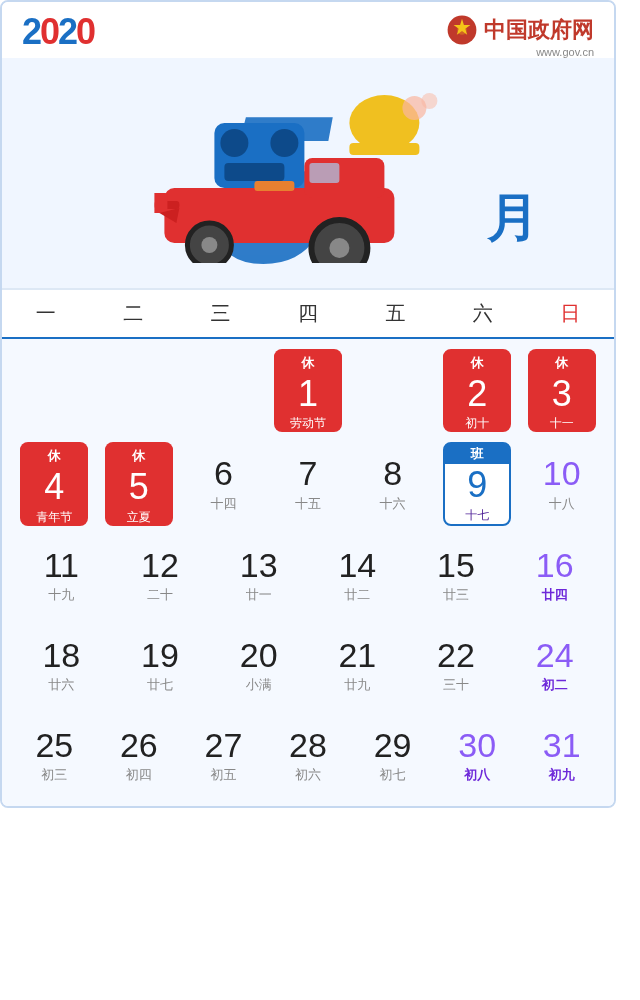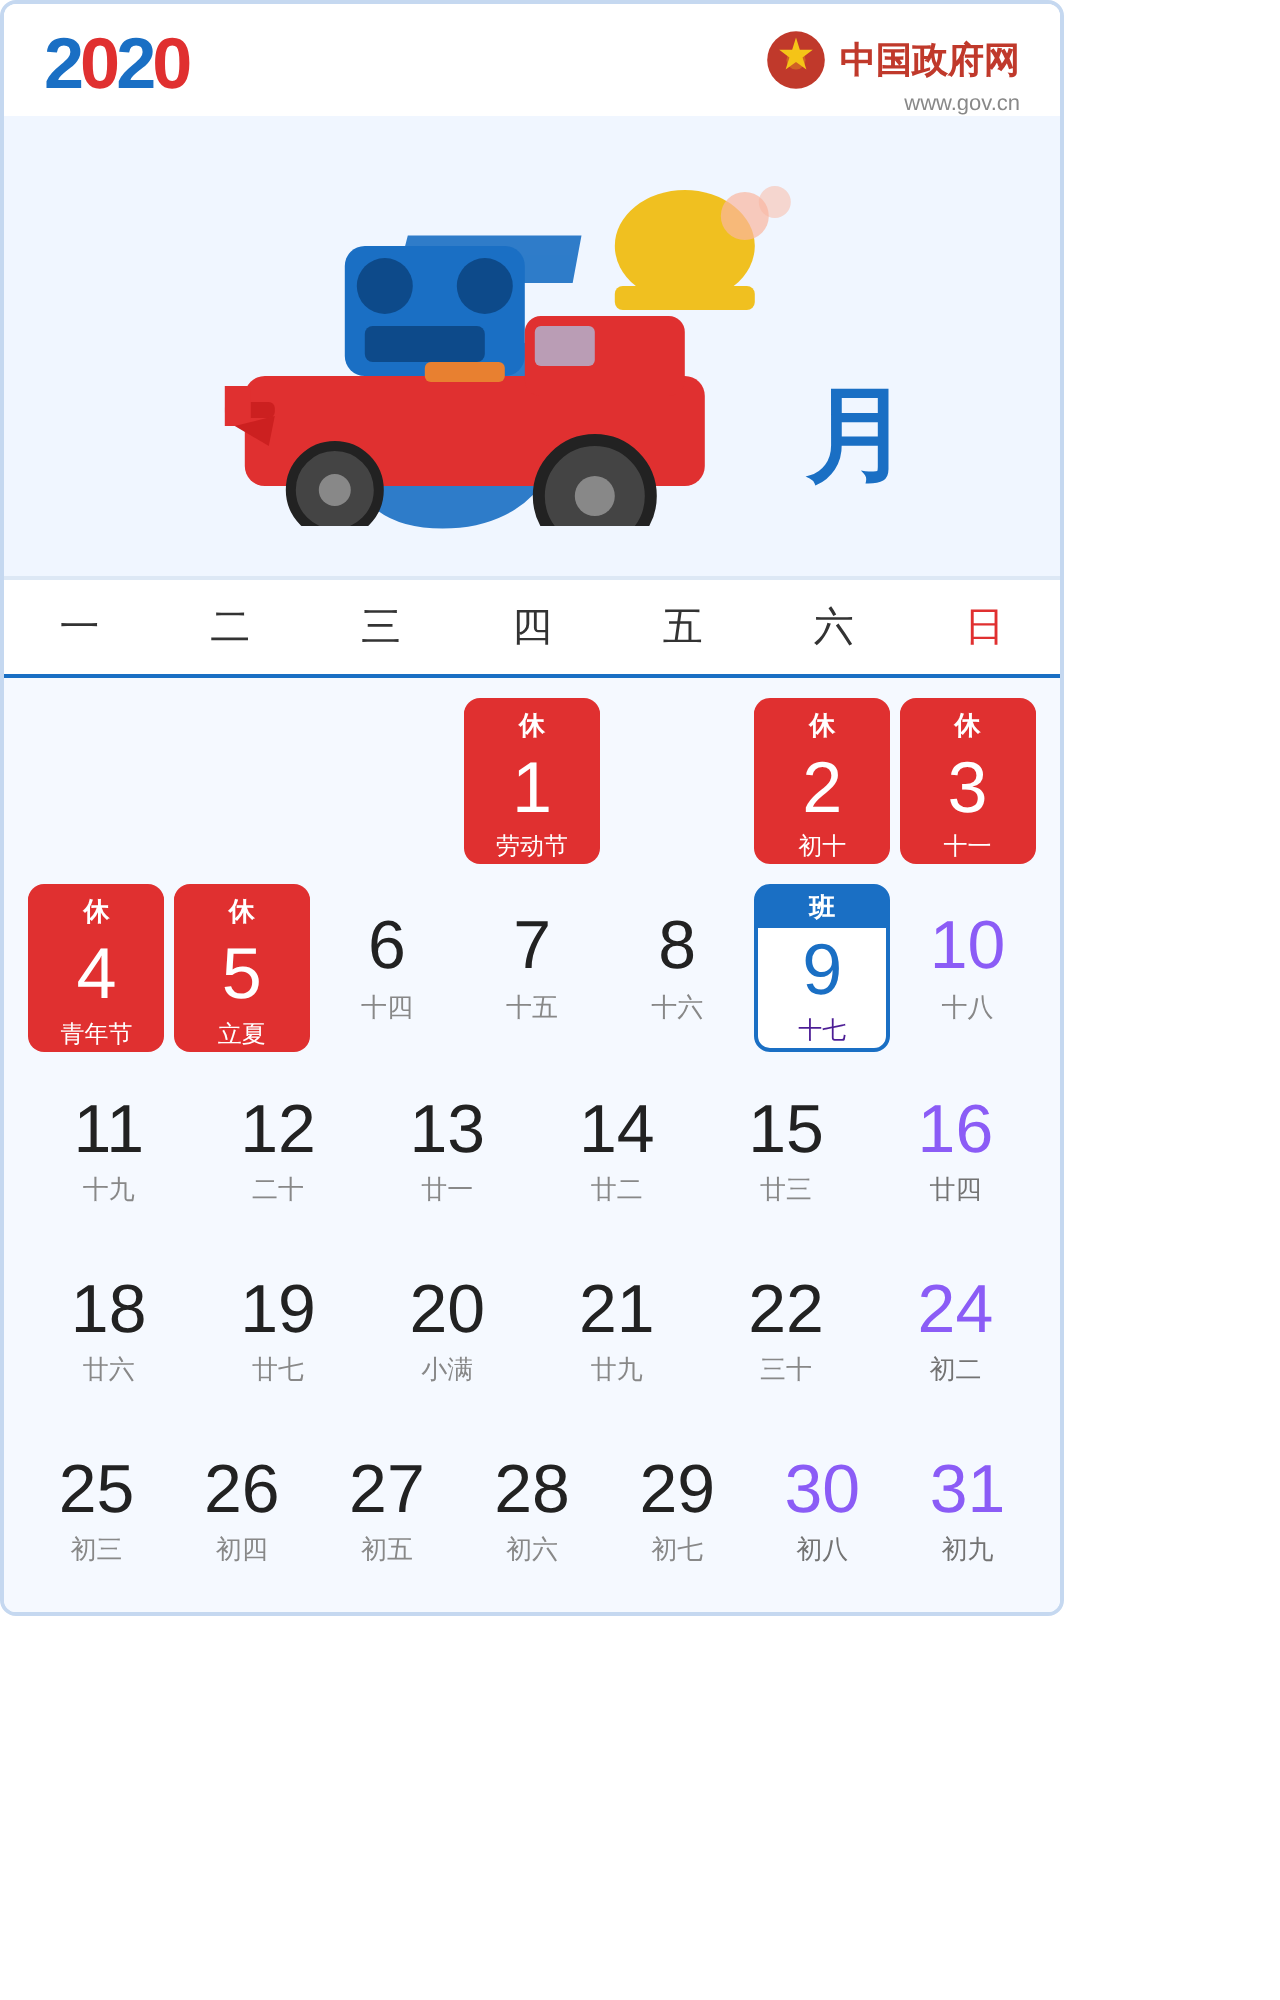--- a/index.html
+++ b/index.html
@@ -36,21 +36,21 @@
       display: flex;
       align-items: center;
       gap: 6px;
     }
     .gov-emblem-icon {
       width: 32px;
       height: 32px;
     }
     .gov-title {
       color: #c0392b;
-      font-size: 18px;
+      font-size: 22px;
       font-weight: bold;
     }
     .gov-url {
       color: #888;
       font-size: 11px;
       text-align: right;
       margin-left: 20px;
     }
 
     
@@ -106,21 +106,21 @@
       font-weight: 400;
       color: #222;
       line-height: 1.1;
     }
     .cal-date.red { color: #8b5cf6; }
     .cal-lunar {
       font-size: 13px;
       color: #888;
       margin-top: 2px;
     }
-    .cal-lunar.red { color: #737373; }
+    .cal-lunar.red { color: #6d28d9; font-weight: bold; }
     .holiday-box {
       width: 68px;
       min-height: 70px;
       border-radius: 8px;
       display: flex;
       flex-direction: column;
       align-items: center;
       justify-content: flex-start;
       padding-top: 4px;
       position: relative;
@@ -159,21 +159,21 @@
     }
     .holiday-sub.dark { color: #4c1d95; }
     .cal-section {
       background: #f5f9ff;
     }
     .page-wrapper {
       background: #fff;
       border: 2px solid #c5d8f0;
       border-radius: 8px;
       overflow: hidden;
-      width: 532px;
+      width: 616px;
     }
   </style>
 </head>
 <body>
 
 <div class="page-wrapper">
 
   <div class="header">
     <div class="logo-2020">
       <span>2</span><span class="red">0</span><span>2</span><span class="red">0</span>

